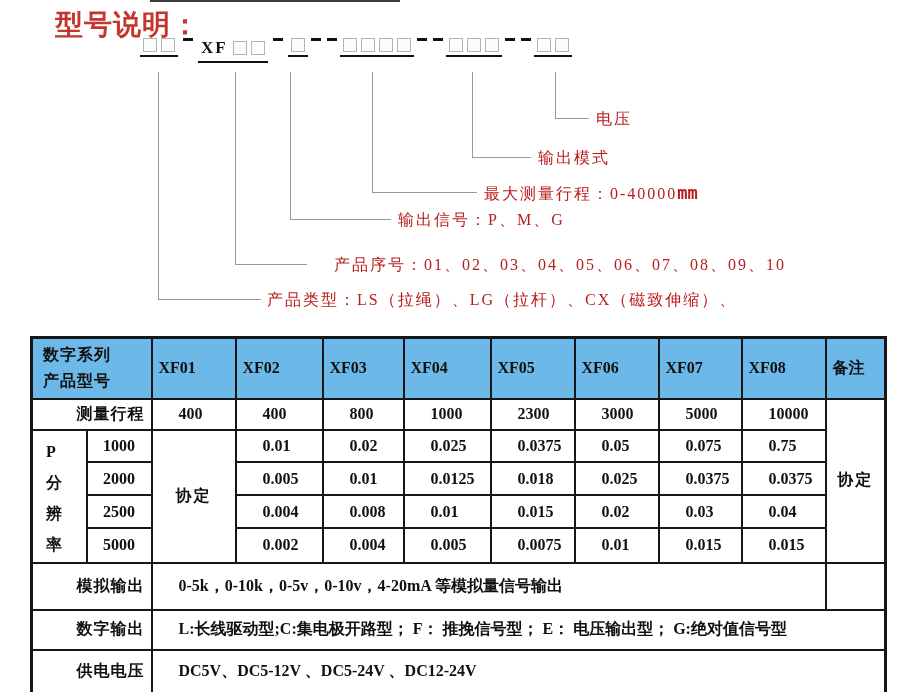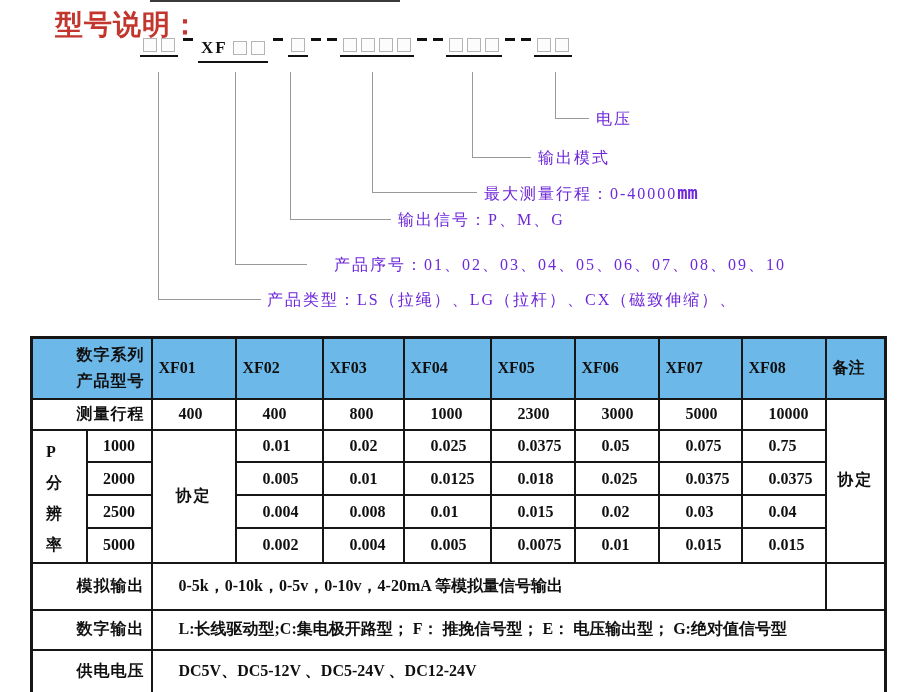--- a/index.html
+++ b/index.html
@@ -13,29 +13,29 @@
   
   .format-row{position:absolute;left:140px;top:38px;display:flex;align-items:flex-start;height:22px;}
   .fgroup{display:inline-flex;align-items:center;gap:4px;padding:0 3px 3px 3px;
           border-bottom:2px solid #111;}
   .fbox{width:14px;height:14px;border:1px solid #b4b4b4;background:#fcfcfc;box-sizing:border-box;}
   .fprefix{font-weight:bold;font-size:17px;letter-spacing:2px;color:#111;margin-right:1px;}
   .fdash{width:10px;height:3px;background:#111;margin:0 5px;flex:none;}
   .fdash.d2{margin:0 3px;}
   
   .leader{position:absolute;border-left:1px solid #999;border-bottom:1px solid #999;top:72px;}
-  .ann{position:absolute;font-size:16px;color:#6d28d9;letter-spacing:2px;white-space:nowrap;}
+  .ann{position:absolute;font-size:16px;color:#b91c1c;letter-spacing:2px;white-space:nowrap;}
   .ann .unit{font-family:"DejaVu Sans Mono",monospace;font-weight:bold;font-size:17px;letter-spacing:0;}
   
   #spec-table{position:absolute;left:30px;top:336px;border-collapse:collapse;table-layout:fixed;
               border:3px solid #161616;}
   #spec-table td{border:2px solid #161616;font-family:"Liberation Serif",serif;font-weight:bold;
                  font-size:16px;color:#101010;padding:2px 6px;overflow:hidden;box-sizing:border-box;}
   #spec-table td.head{background:var(--hdr,#6cb8e8);text-align:left;vertical-align:middle;}
-  #spec-table td.corner{text-align:right;white-space:pre-line;line-height:26px;padding-left:10px;
+  #spec-table td.corner{text-align:left;white-space:pre-line;line-height:26px;padding-left:10px;
                         vertical-align:middle;letter-spacing:1px;}
   #spec-table td.lbl{text-align:right;padding-left:10px;letter-spacing:1px;vertical-align:middle;}
   #spec-table td.vert{white-space:pre-line;line-height:31px;vertical-align:top;padding-top:5px;
                       padding-left:13px;text-align:left;}
   #spec-table td.sub{text-align:center;vertical-align:middle;}
   #spec-table td.ctr{text-align:center;vertical-align:middle;letter-spacing:2px;}
   #spec-table td.val{text-align:left;padding-left:26px;vertical-align:middle;}
   #spec-table tr:nth-child(1){height:61px;}
   #spec-table tr:nth-child(2){height:31px;}
   #spec-table tr:nth-child(3){height:31px;}

